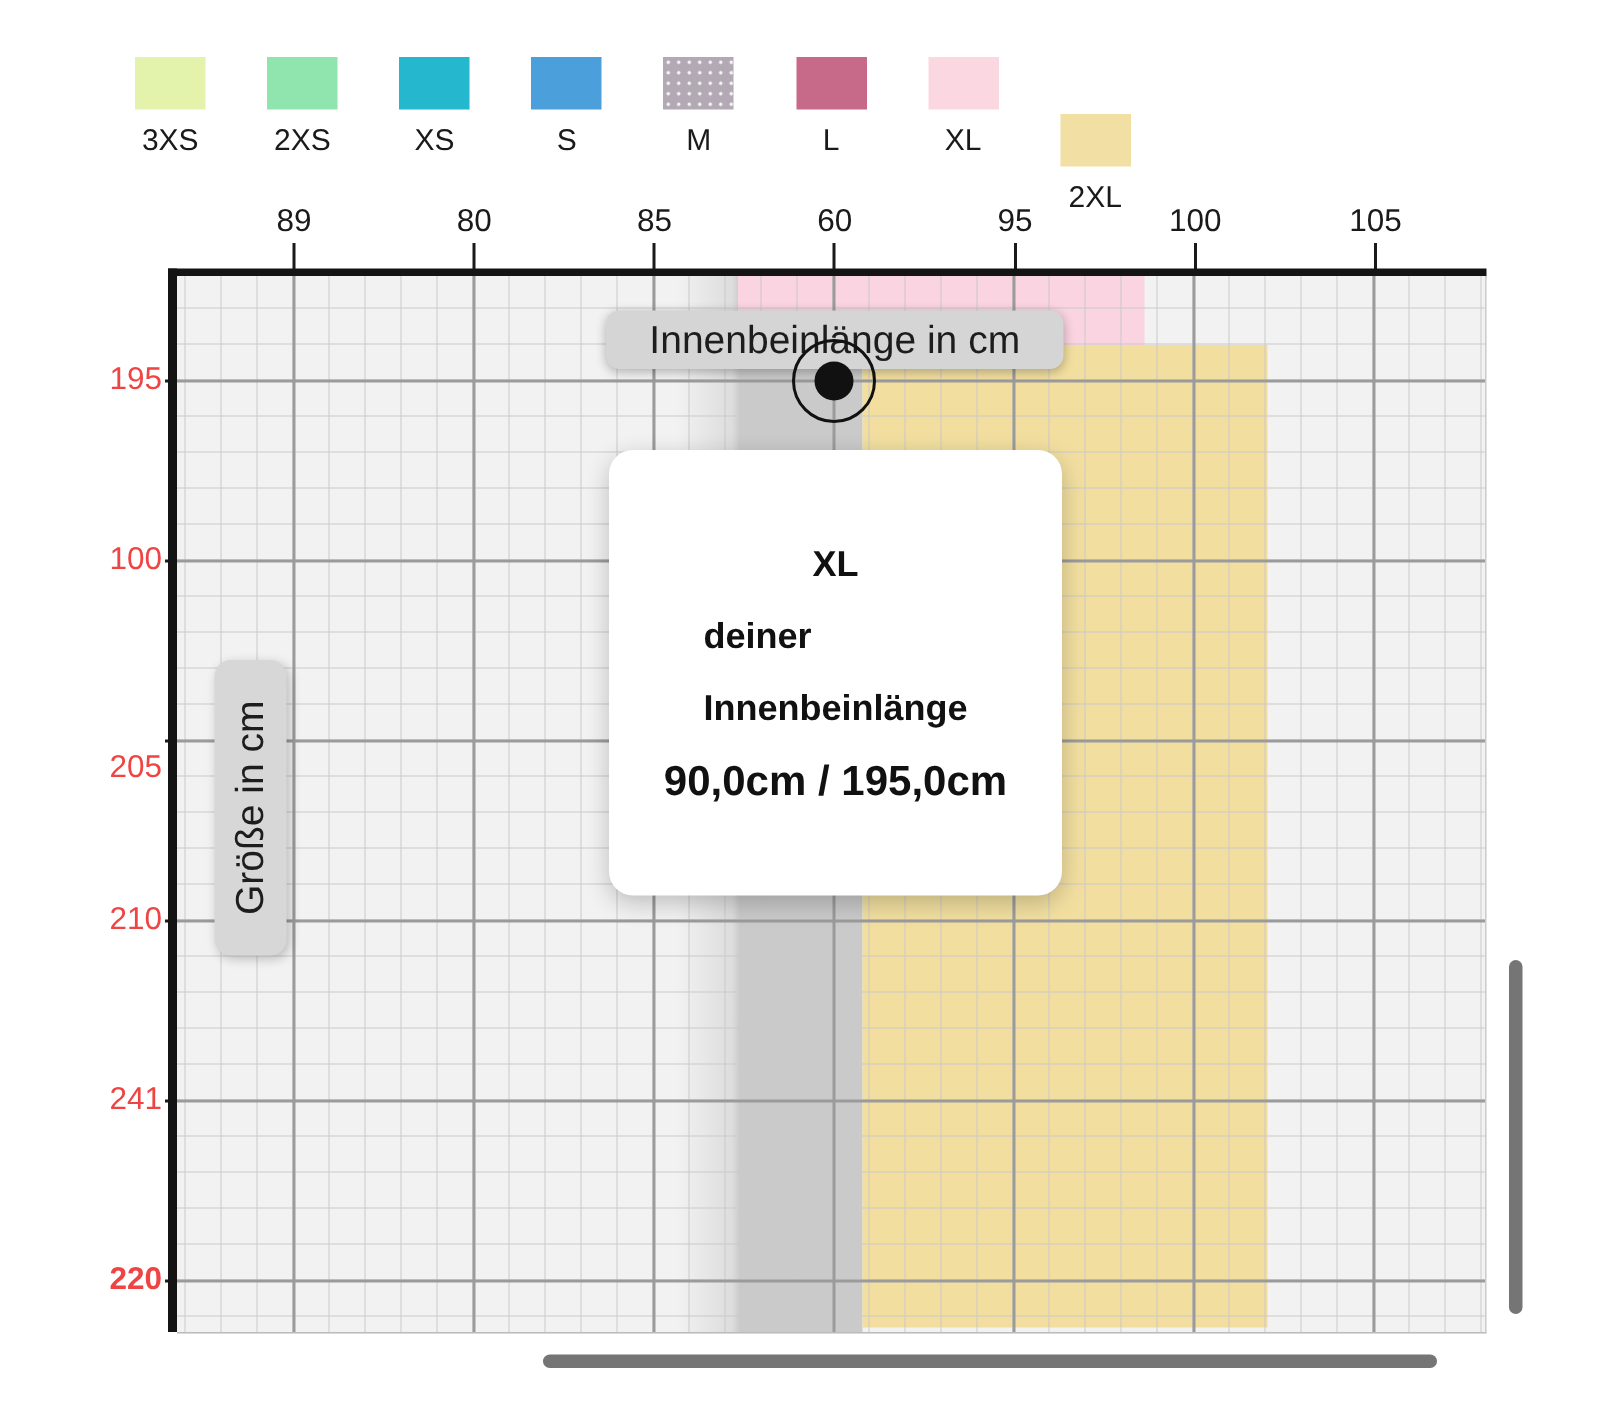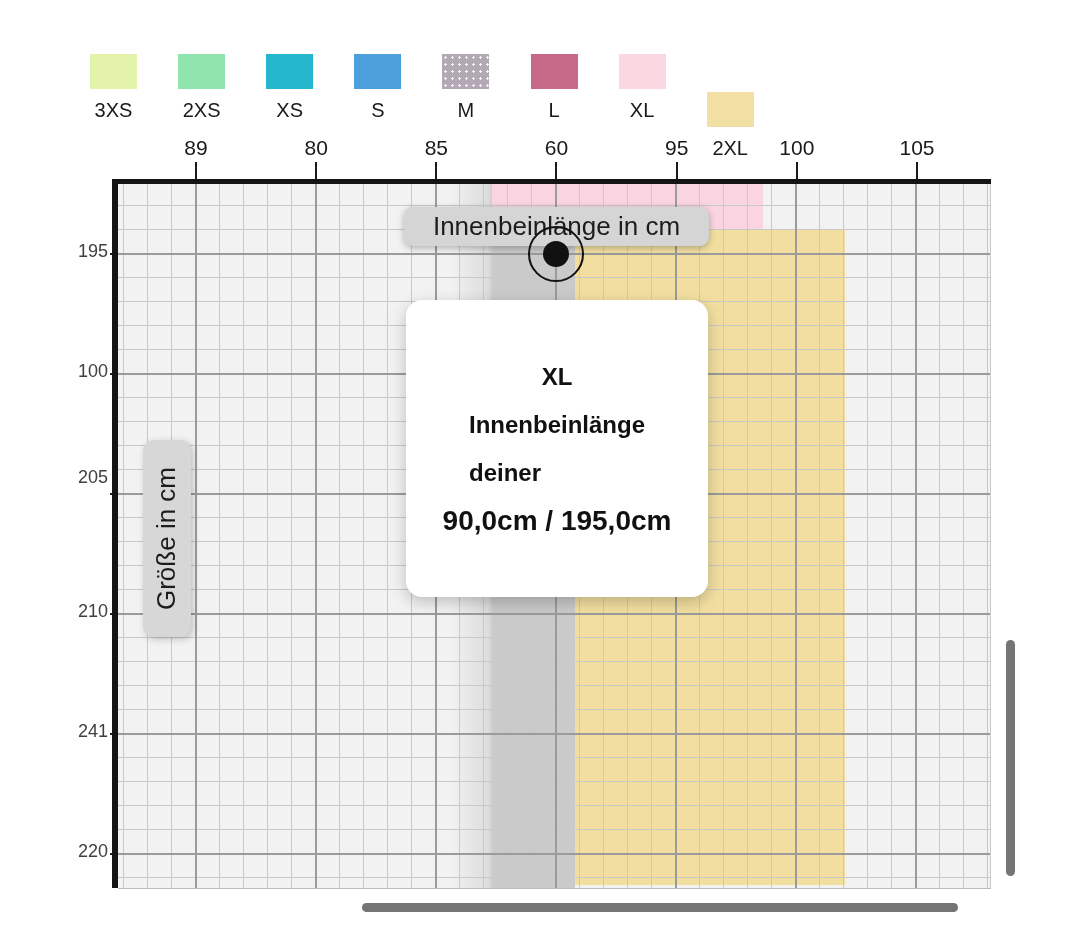--- a/index.html
+++ b/index.html
@@ -2,32 +2,32 @@
 <html lang="de"><head>
 <meta charset="utf-8">
 <style>
   html,body{margin:0;padding:0;background:#ffffff;}
   #app{
     position:relative;width:1076px;height:934px;background:#ffffff;
     font-family:"Liberation Sans",sans-serif;overflow:hidden;
     -webkit-font-smoothing:antialiased;
   }
   
-  #legend{position:absolute;left:0;top:16px;width:1076px;height:110px;}
+  #legend{position:absolute;left:0;top:0;width:1076px;height:110px;}
   .legend-item{position:absolute;top:38px;width:47px;text-align:center;}
   .legend-swatch{width:47px;height:35px;display:block;}
   .legend-swatch.dots{
     background-image:radial-gradient(rgba(255,255,255,0.85) 1.1px, transparent 1.4px);
     background-size:7px 7px;
   }
   .legend-label{display:block;margin-top:10px;font-size:20px;color:#1a1a1a;white-space:nowrap;}
   
   .x-tick-label{position:absolute;top:136px;width:60px;text-align:center;font-size:21px;color:#1a1a1a;}
   .x-tick-mark{position:absolute;top:162px;width:2px;height:18px;background:#1a1a1a;}
-  .y-tick-label{position:absolute;left:38px;width:70px;text-align:right;font-size:18px;color:#404040;}
+  .y-tick-label{position:absolute;left:38px;width:70px;text-align:right;font-size:21px;color:#ef4444;}
   .y-tick-mark{position:absolute;left:110px;width:18px;height:2px;background:#1a1a1a;}
   #border-top{position:absolute;left:112px;top:179px;width:879px;height:6px;background:#141414;}
   #border-left{position:absolute;left:112px;top:179px;width:6px;height:709px;background:#141414;}
   
   #plot{
     position:absolute;left:118px;top:184px;width:872px;height:704px;
     background:#f2f2f2;border-right:1px solid #cccccc;border-bottom:1px solid #bbbbbb;
   }
   #gridlines{
     position:absolute;left:0;top:0;width:100%;height:100%;pointer-events:none;
@@ -146,27 +146,27 @@
       <div class="x-tick-mark" style="left: 915.99px;"></div>
       <div class="x-tick-label" style="left: 886.99px;">105</div>
     </div>
 
   <div id="y-axis">
       <div class="y-tick-mark" style="top: 253px;"></div>
       <div class="y-tick-label" style="top: 241px;">195</div>
       <div class="y-tick-mark" style="top: 373px;"></div>
       <div class="y-tick-label" style="top: 361px;">100</div>
       <div class="y-tick-mark" style="top: 493px;"></div>
-      <div class="y-tick-label" style="top: 467px;">205</div>
+      <div class="y-tick-label" style="top: 500px;">205</div>
       <div class="y-tick-mark" style="top: 613px;"></div>
       <div class="y-tick-label" style="top: 601px;">210</div>
       <div class="y-tick-mark" style="top: 733px;"></div>
       <div class="y-tick-label" style="top: 721px;">241</div>
       <div class="y-tick-mark" style="top: 853px;"></div>
-      <div class="y-tick-label" style="top: 841px;">220</div>
+      <div class="y-tick-label" style="top: 841px; font-weight: bold;">220</div>
     </div>
 
   <div id="border-top"></div>
   <div id="border-left"></div>
 
   <div id="plot">
     <div id="highlight-band" style="left: 332.75px; width: 123.77px;"></div>
     <div id="regions">
         <div class="size-region" style="left: 373.606px; top: 0.4px; width: 271.573px; height: 45.6px; background: rgb(250, 212, 224);"></div>
         <div class="size-region" style="left: 456.52px; top: 46px; width: 270.371px; height: 655.2px; background: rgb(242, 223, 160);"></div>
@@ -181,22 +181,22 @@
     <span class="rot">Größe in cm</span>
   </div>
 
   <div id="marker-ring" style="left: 528.495px; top: 226px;">
     <div id="marker-dot"></div>
   </div>
 
   <div id="tooltip">
     <div class="tooltip-line">XL</div>
     <div id="tooltip-message">
+        <div class="tooltip-line">deiner</div>
         <div class="tooltip-line">Innenbeinlänge</div>
-        <div class="tooltip-line">deiner</div>
       </div>
     <div class="tooltip-line values">90,0cm / 195,0cm</div>
   </div>
 
   <div id="h-scrollbar"></div>
   <div id="v-scrollbar"></div>
 
 </div>
 
 </body></html>

